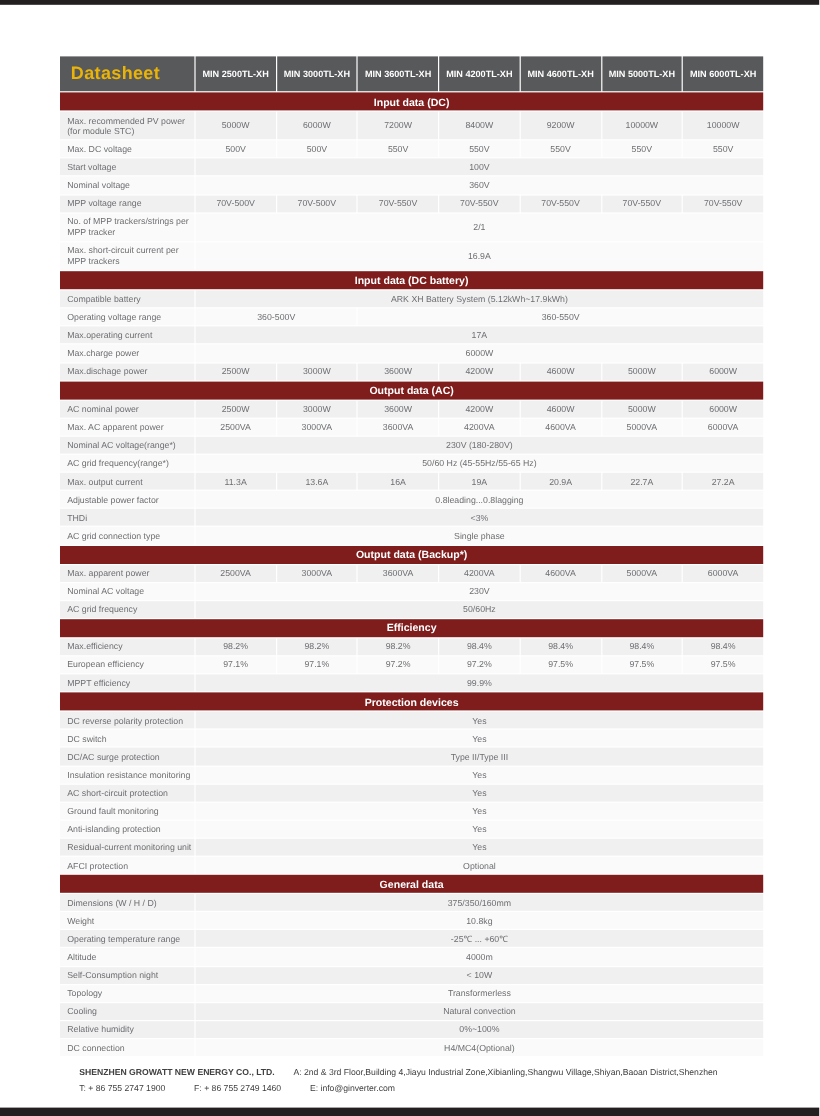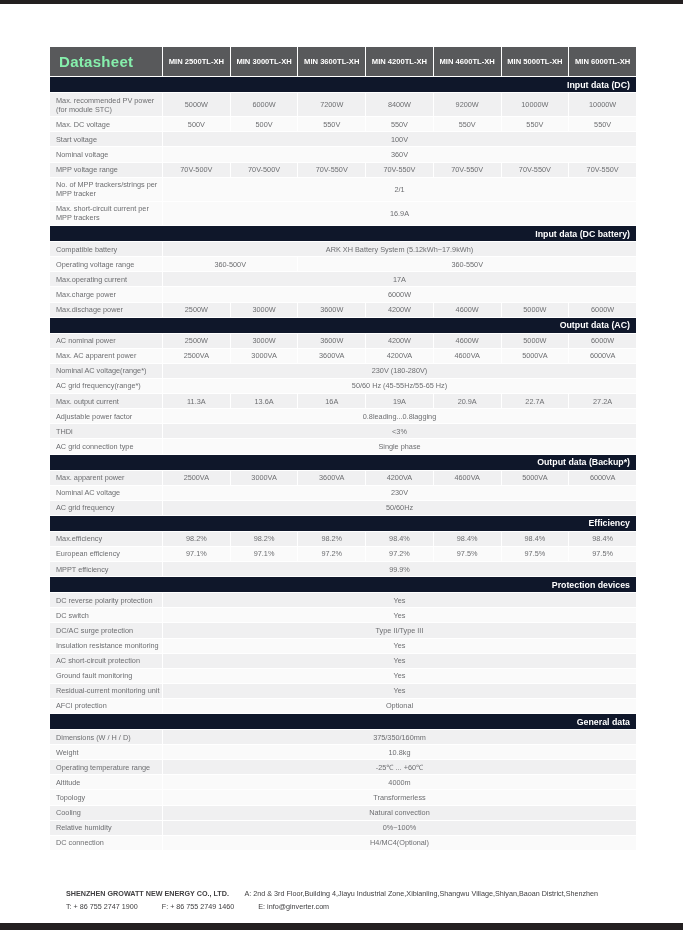--- a/index.html
+++ b/index.html
@@ -22,44 +22,44 @@
     width: 100%;
     border-collapse: separate;
     border-spacing: 1px;
     table-layout: fixed;
     color: #6d6e71;
   }
   col.c-label { width: 112px; }
 
   th.brand {
     background: #58595b;
-    color: #86efac;
+    color: #eab308;
     text-align: left;
     font-size: 15px;
     font-weight: bold;
     letter-spacing: 0.3px;
     padding: 6px 9px;
     vertical-align: middle;
   }
   th.model {
     background: #58595b;
     color: #ffffff;
     font-size: 7.6px;
     font-weight: bold;
     text-align: center;
     padding: 9px 1px;
     white-space: nowrap;
     overflow: hidden;
   }
   td.section {
-    background: #0f172a;
+    background: #7f1d1d;
     color: #ffffff;
     font-weight: bold;
     font-size: 8.8px;
-    text-align: right;
+    text-align: center;
     padding: 2.5px 6px;
   }
   td.label {
     text-align: left;
     font-size: 7.3px;
     padding: 2.5px 2px 2.5px 6px;
     line-height: 1.25;
   }
   td.val {
     text-align: center;
@@ -313,20 +313,24 @@
             <td class="val" colspan="7">Yes</td>
           </tr>
           <tr class="odd">
             <td class="label">AC short-circuit protection</td>
             <td class="val" colspan="7">Yes</td>
           </tr>
           <tr class="even">
             <td class="label">Ground fault monitoring</td>
             <td class="val" colspan="7">Yes</td>
           </tr>
+          <tr class="even">
+            <td class="label">Anti-islanding protection</td>
+            <td class="val" colspan="7">Yes</td>
+          </tr>
           <tr class="odd">
             <td class="label">Residual-current monitoring unit</td>
             <td class="val" colspan="7">Yes</td>
           </tr>
           <tr class="even">
             <td class="label">AFCI protection</td>
             <td class="val" colspan="7">Optional</td>
           </tr>
           <tr>
             <td colspan="8" class="section">General data</td>
@@ -339,20 +343,24 @@
             <td class="label">Weight</td>
             <td class="val" colspan="7">10.8kg</td>
           </tr>
           <tr class="odd">
             <td class="label">Operating temperature range</td>
             <td class="val" colspan="7">-25℃ ... +60℃</td>
           </tr>
           <tr class="even">
             <td class="label">Altitude</td>
             <td class="val" colspan="7">4000m</td>
+          </tr>
+          <tr class="odd">
+            <td class="label">Self-Consumption night</td>
+            <td class="val" colspan="7">&lt; 10W</td>
           </tr>
           <tr class="even">
             <td class="label">Topology</td>
             <td class="val" colspan="7">Transformerless</td>
           </tr>
           <tr class="odd">
             <td class="label">Cooling</td>
             <td class="val" colspan="7">Natural convection</td>
           </tr>
           <tr class="odd">

